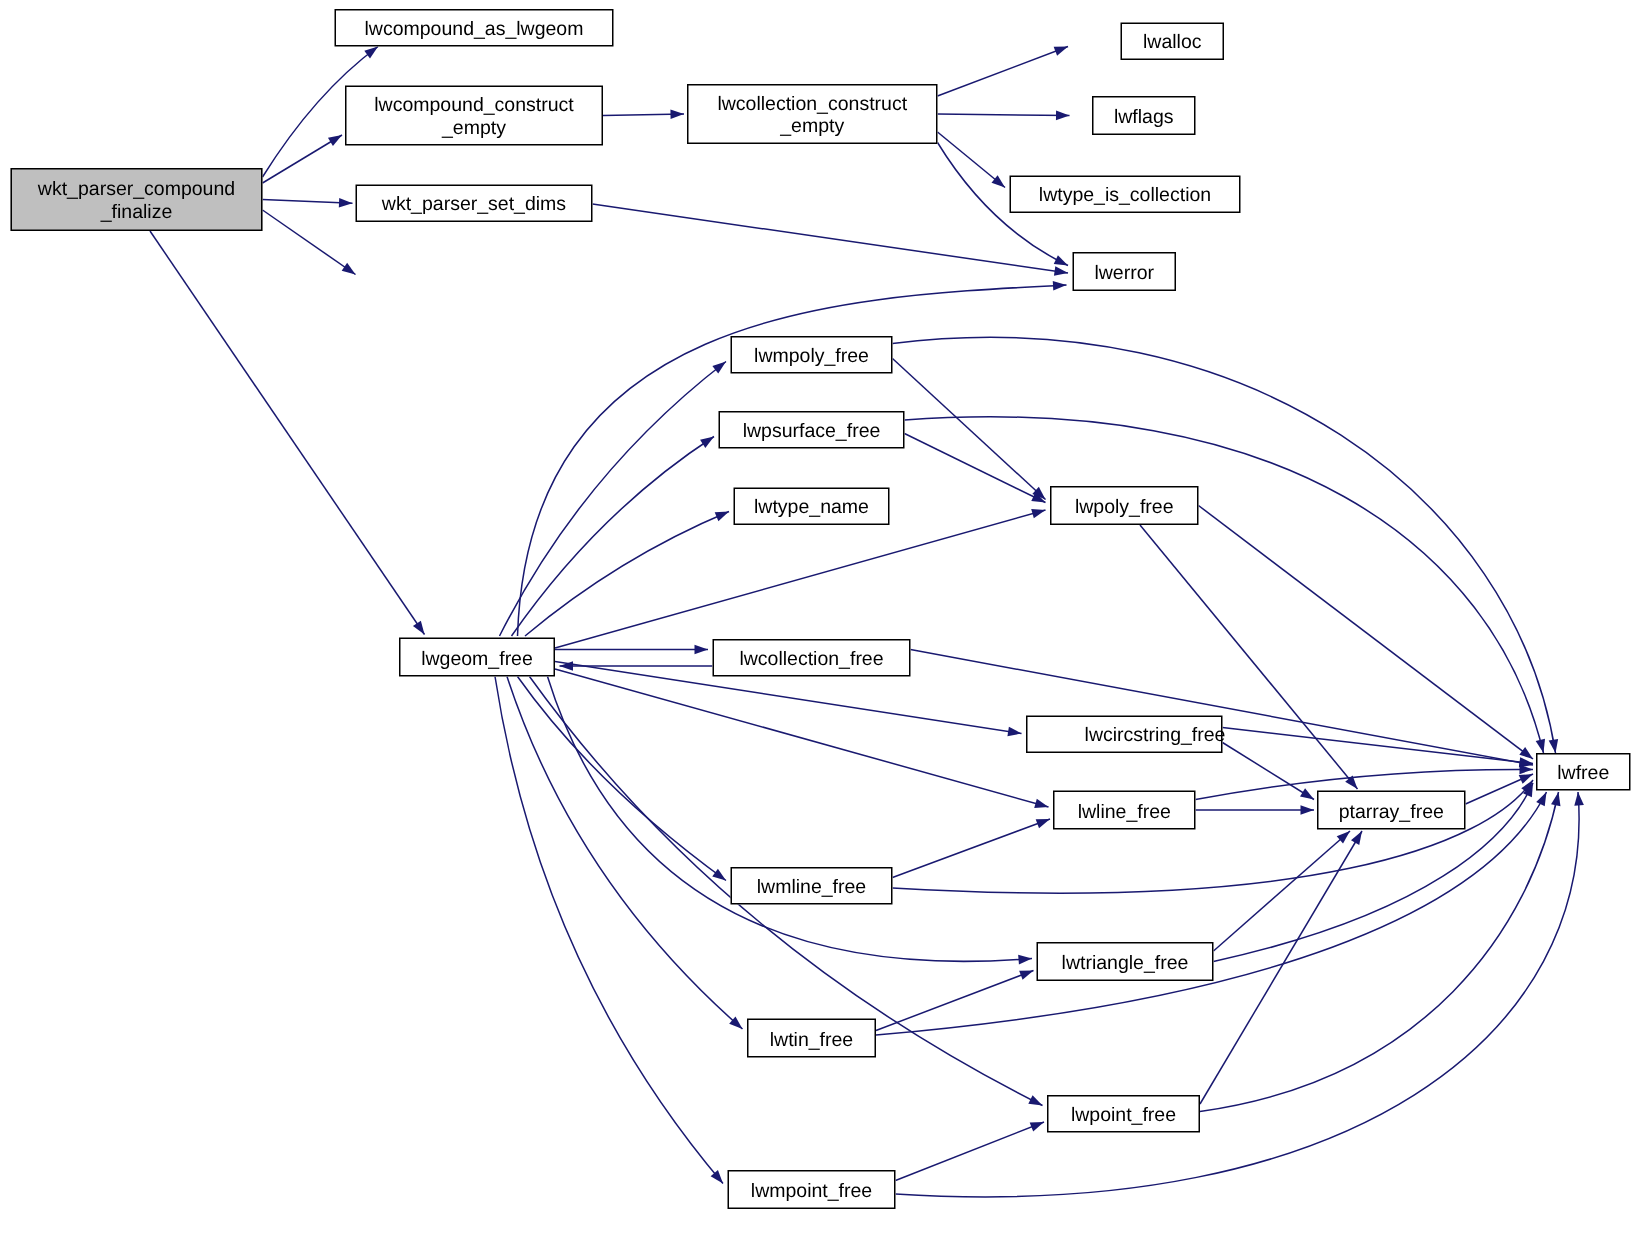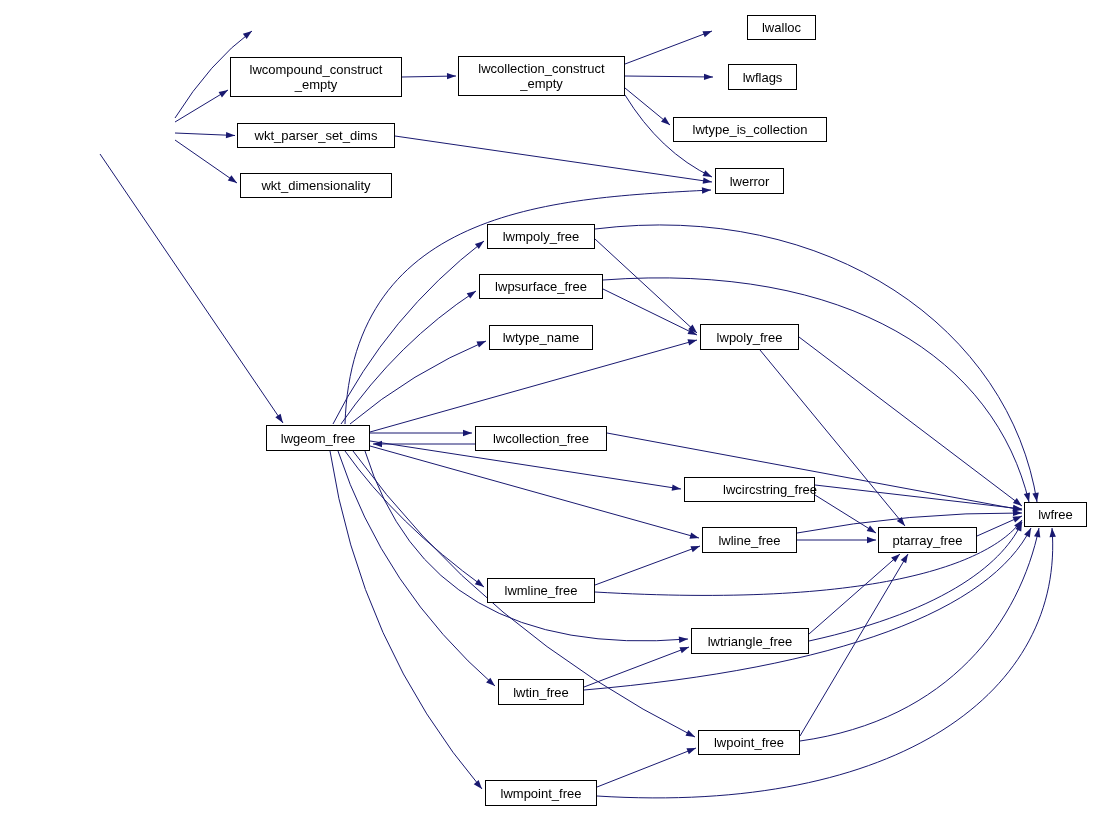--- a/index.html
+++ b/index.html
@@ -126,24 +126,26 @@
       <polygon points="1031,528 1029.8372446517,537.4809282245991 1024.1129106293006,534.6187612133994" fill="#191970"></polygon>
       <path d="M800,736 L908,554" fill="none" stroke="#191970" stroke-width="1"></path>
       <polygon points="908,554 906.1590664463316,563.372884489365 900.6551665404976,560.1068339957932" fill="#191970"></polygon>
       <path d="M800,741 C950,720 1020,620 1039,528" fill="none" stroke="#191970" stroke-width="1"></path>
       <polygon points="1039,528 1040.3135838570777,537.46121014725 1034.045851482302,536.1667871568071" fill="#191970"></polygon>
       <path d="M597,787 L696,748" fill="none" stroke="#191970" stroke-width="1"></path>
       <polygon points="696,748 688.7992029234701,754.2760275224571 686.4534460058221,748.3214138084277" fill="#191970"></polygon>
       <path d="M597,796 C900,815 1065,690 1052,528" fill="none" stroke="#191970" stroke-width="1"></path>
       <polygon points="1052,528 1055.9096541826373,536.7151938688814 1049.530161805303,537.2271284423712" fill="#191970"></polygon>
     </svg>
+    <div class="node root" style="left: 7px; top: 112px; width: 168px; height: 42px;">wkt_parser_compound
+_finalize</div>
+    <div class="node" style="left: 223px; top: 6px; width: 186px; height: 25px;">lwcompound_as_lwgeom</div>
     <div class="node" style="left: 230px; top: 57px; width: 172px; height: 40px;">lwcompound_construct
 _empty</div>
     <div class="node" style="left: 237px; top: 123px; width: 158px; height: 25px;">wkt_parser_set_dims</div>
-    <div class="node" style="left: 240px; top: 173px; width: 152px; height: 25px;">wkt_dimensionality</div>
     <div class="node" style="left: 458px; top: 56px; width: 167px; height: 40px;">lwcollection_construct
 _empty</div>
     <div class="node" style="left: 715px; top: 15px; width: 69px; height: 25px; margin-left: 32px;">lwalloc</div>
     <div class="node" style="left: 715px; top: 64px; width: 69px; height: 26px; margin-left: 13px;">lwflags</div>
     <div class="node" style="left: 673px; top: 117px; width: 154px; height: 25px;">lwtype_is_collection</div>
     <div class="node" style="left: 715px; top: 168px; width: 69px; height: 26px;">lwerror</div>
     <div class="node" style="left: 487px; top: 224px; width: 108px; height: 25px;">lwmpoly_free</div>
     <div class="node" style="left: 479px; top: 274px; width: 124px; height: 25px;">lwpsurface_free</div>
     <div class="node" style="left: 489px; top: 325px; width: 104px; height: 25px;">lwtype_name</div>
     <div class="node" style="left: 700px; top: 324px; width: 99px; height: 26px;">lwpoly_free</div>

